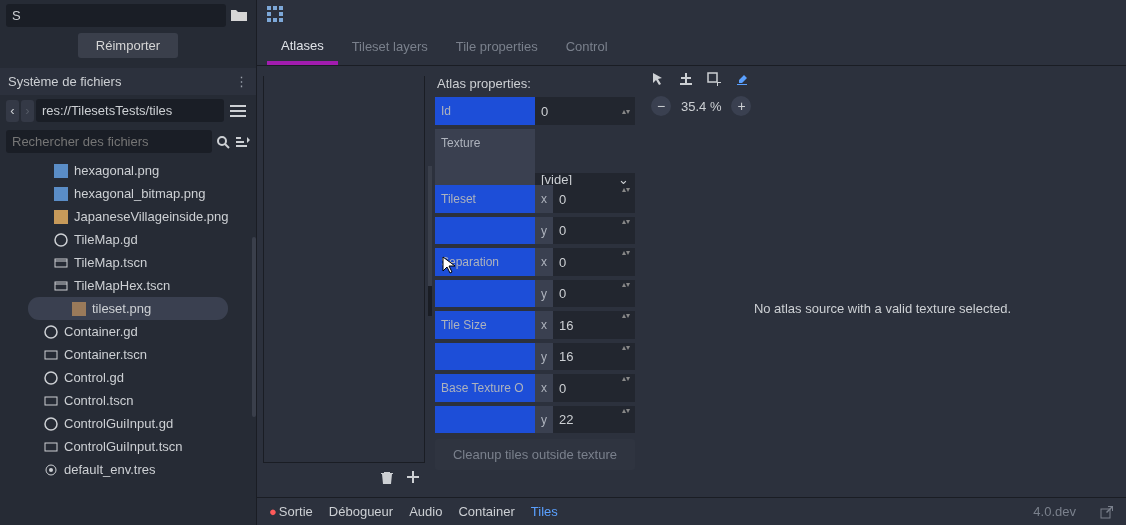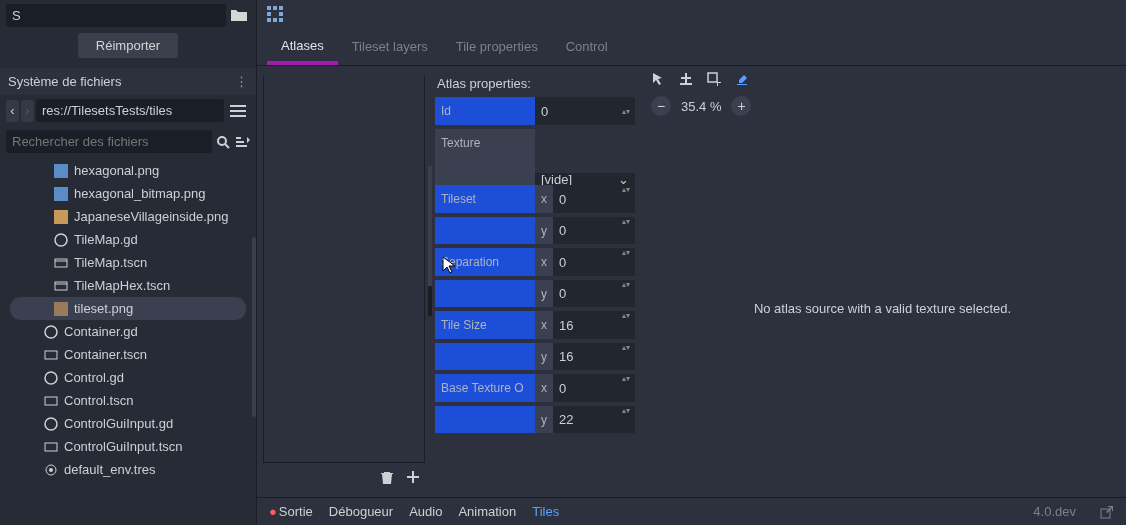--- a/index.html
+++ b/index.html
@@ -16,21 +16,21 @@
 .nav-btn { background: #343946; border: none; width: 22px; height: 22px; border-radius: 3px; color: #cdd0d4; display: flex; align-items: center; justify-content: center; cursor: pointer; }
 .nav-btn.disabled { color: #555a66; }
 .breadcrumb-input { flex: 1; background: #1a1e26; border: none; padding: 4px 6px; color: #cdd0d4; border-radius: 3px; }
 .hamburger { color: #cdd0d4; cursor: pointer; padding: 0 4px; }
 .search-row { display: flex; align-items: center; gap: 4px; padding: 4px 6px; }
 .search-input { flex: 1; background: #1a1e26; border: none; padding: 4px 6px; color: #7a808c; border-radius: 3px; }
 .search-icon { color: #cdd0d4; cursor: pointer; }
 .sort-icon { color: #cdd0d4; cursor: pointer; }
 .file-tree { flex: 1; overflow-y: auto; padding: 2px 4px; position: relative; }
 .tree-item { display: flex; align-items: center; gap: 6px; padding: 4px 8px 4px 50px; cursor: pointer; white-space: nowrap; overflow: hidden; }
-.tree-item.selected { background: #3a4050; border-radius: 11px; margin: 0 6px; padding-left: 44px; }
+.tree-item.selected { background: #3a4050; border-radius: 11px; margin: 0 24px; padding-left: 44px; }
 .tree-item.indent1 { padding-left: 40px; }
 .tree-icon { width: 14px; height: 14px; flex-shrink: 0; }
 .tree-scrollbar { position: absolute; right: 0; top: 80px; width: 4px; height: 180px; background: #3a3f4b; border-radius: 2px; }
 .main-panel { flex: 1; display: flex; flex-direction: column; background: #2c313d; }
 .toolbar-top { padding: 6px 10px; display: flex; align-items: center; }
 .grid-icon { color: #7da8d8; }
 .tabs-row { display: flex; align-items: center; border-bottom: 1px solid #1a1d24; padding: 0 10px; }
 .tab { padding: 8px 14px; color: #7a808c; cursor: pointer; border-bottom: 2px solid transparent; }
 .tab.active { color: #e0e3e8; border-bottom: 4px solid #a21caf; }
 .editor-body { flex: 1; display: flex; overflow: hidden; }
@@ -363,20 +363,21 @@
       </div>
       <div class="prop-row">
         <div class="prop-label"></div>
         <div class="vec-value">
             <span class="axis-label">y</span>
             <input class="prop-input" value="22" style="">
             <span class="spinner">▴▾</span>
           </div>
       </div>
 
+      <button class="cleanup-btn">Cleanup tiles outside texture</button>
     </div>
 
     <div class="viewport-col">
       <div class="viewport-tools">
         <span class="vtool">
             <svg width="14" height="14" viewBox="0 0 14 14">
               <path fill="#cdd0d4" d="M2 1l9 5-4 1 3 5-2 1-3-5-3 3z"></path>
             </svg>
           </span>
         <span class="vtool">
@@ -405,21 +406,21 @@
       <div class="viewport-area">
         <span>No atlas source with a valid texture selected.</span>
       </div>
     </div>
   </div>
 
   <div class="bottom-bar">
     <span class="bottom-tab"><span class="dot">●</span><span>Sortie</span></span>
     <span class="bottom-tab">Débogueur</span>
     <span class="bottom-tab">Audio</span>
-    <span class="bottom-tab">Animation</span>
+    <span class="bottom-tab">Container</span>
     <span class="bottom-tab active">Tiles</span>
     <span class="version">4.0.dev</span>
     <span style="margin-left:8px;color:#7a808c">
       <svg width="14" height="14" viewBox="0 0 14 14">
           <rect x="1" y="4" width="9" height="9" fill="none" stroke="#7a808c"></rect>
           <path fill="#7a808c" d="M8 1h5v5h-1V3L7 8 6 7l5-5H8z"></path>
         </svg>
     </span>
   </div>
 </div>

